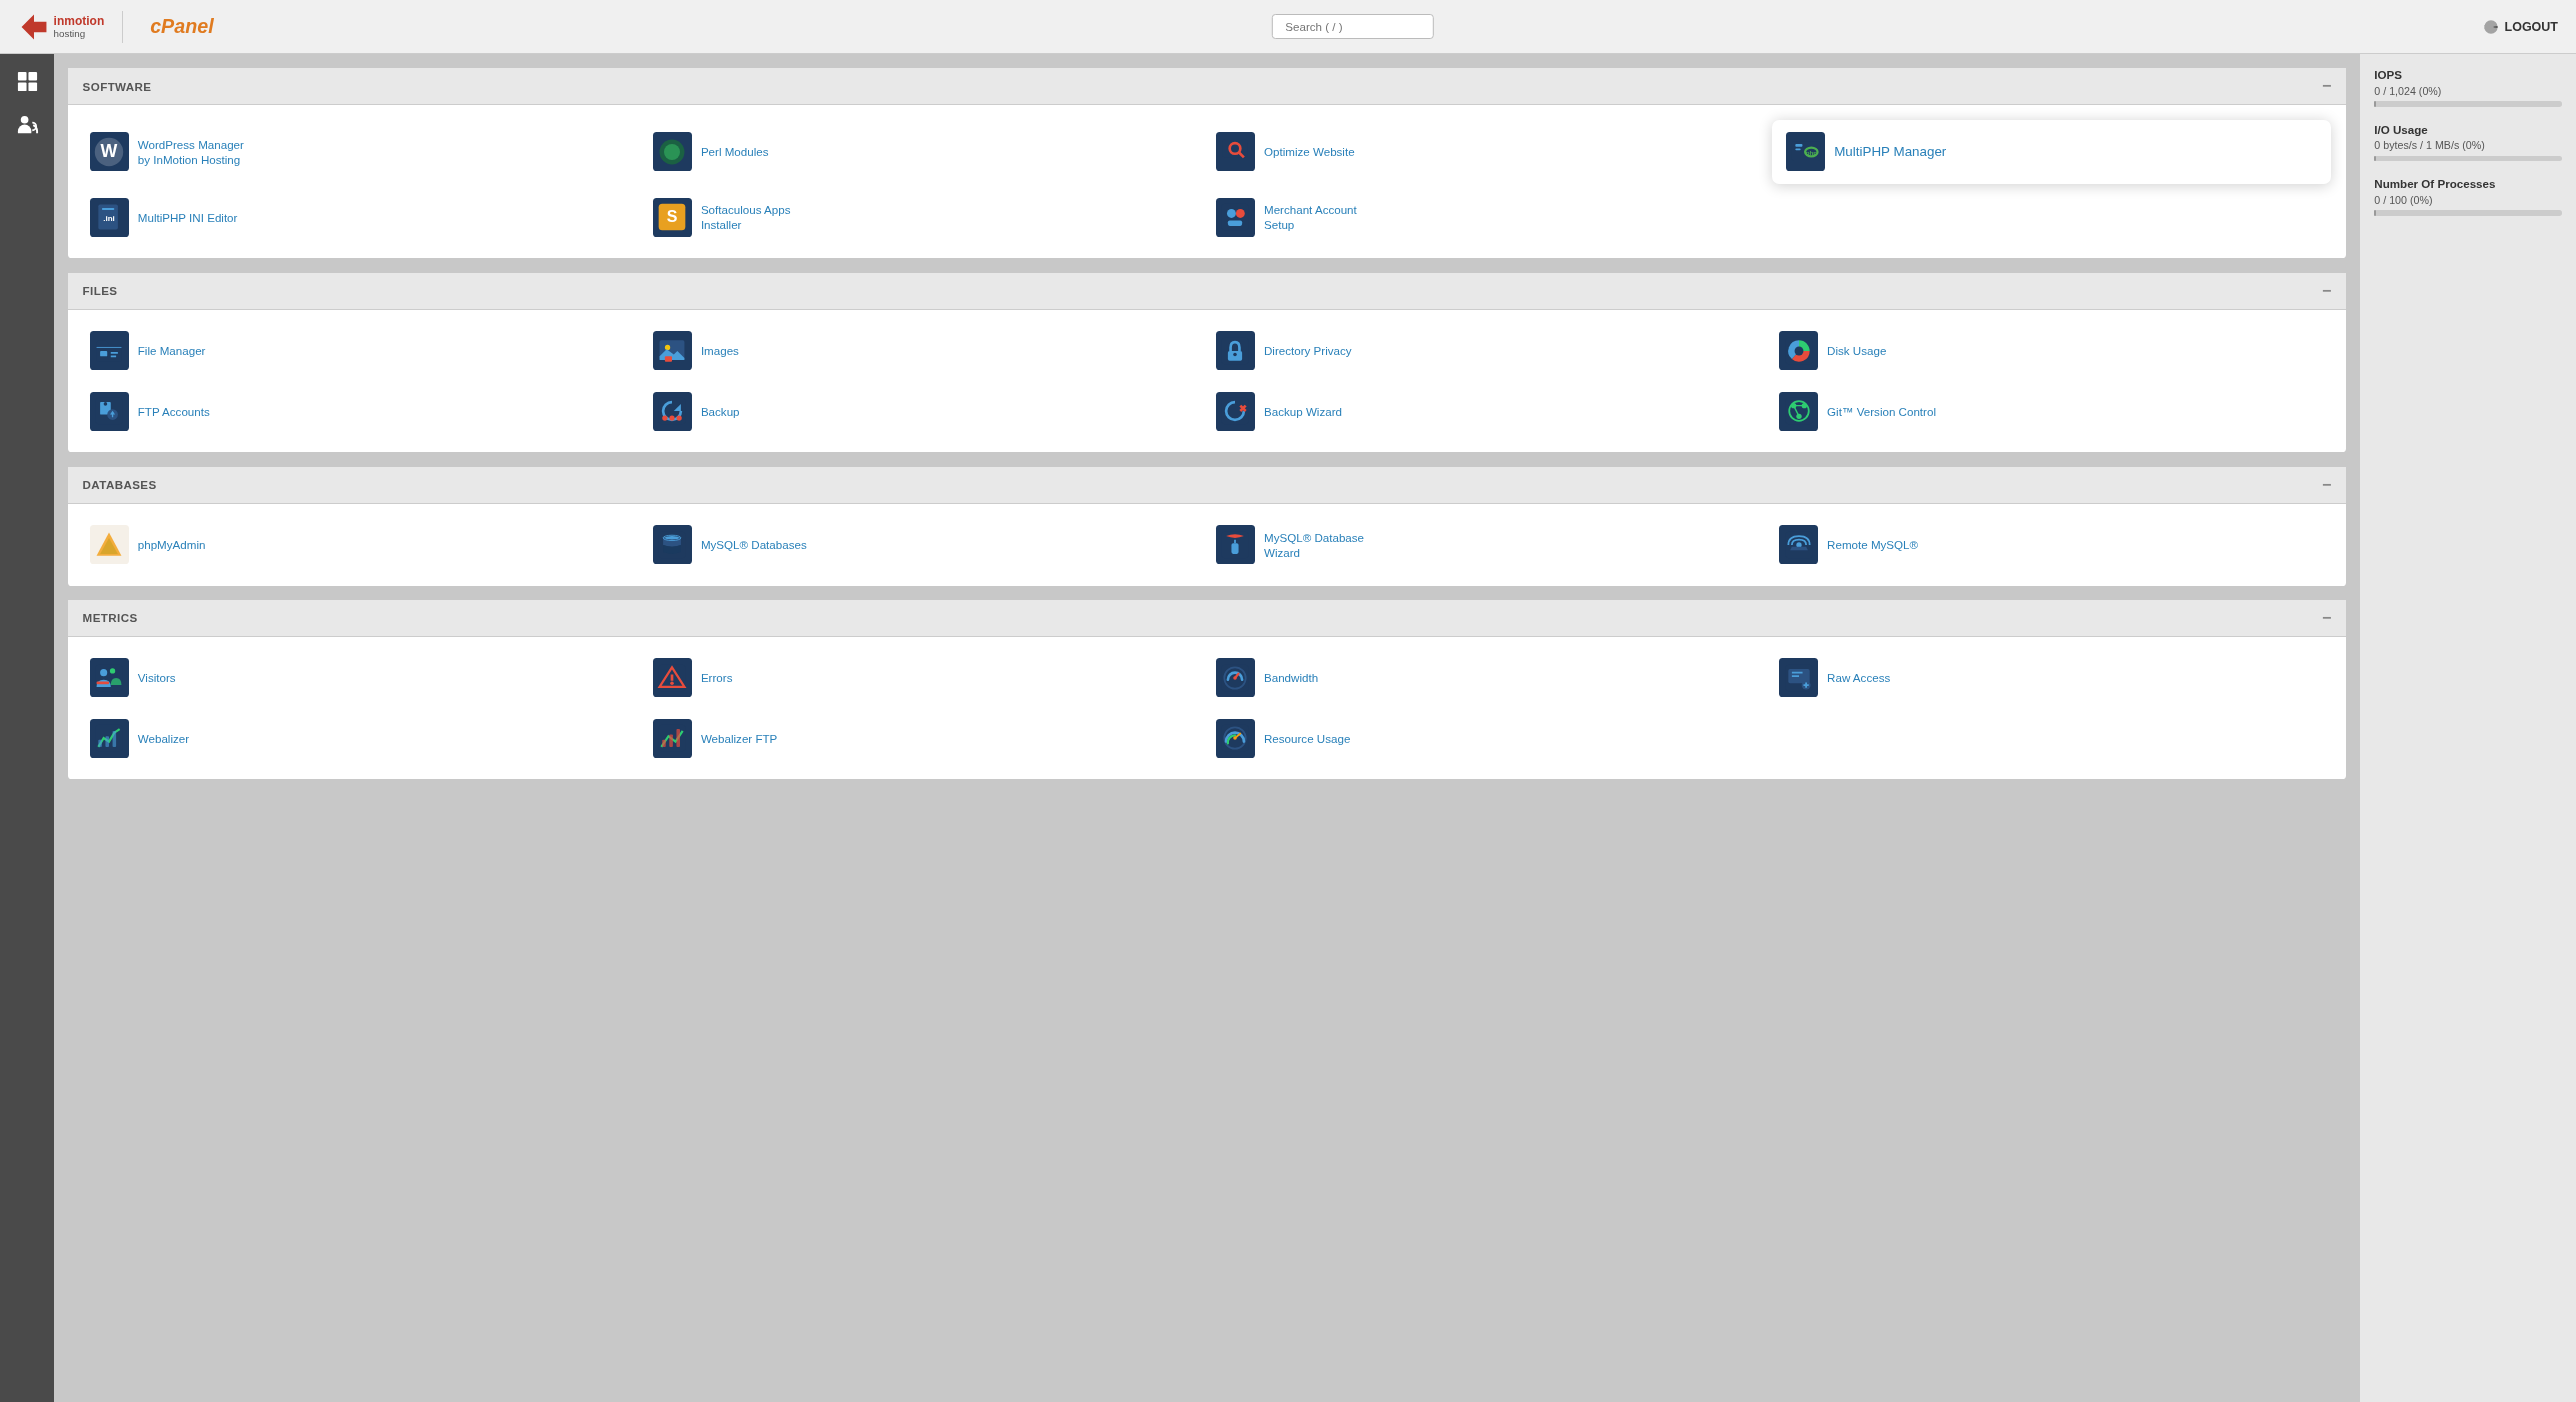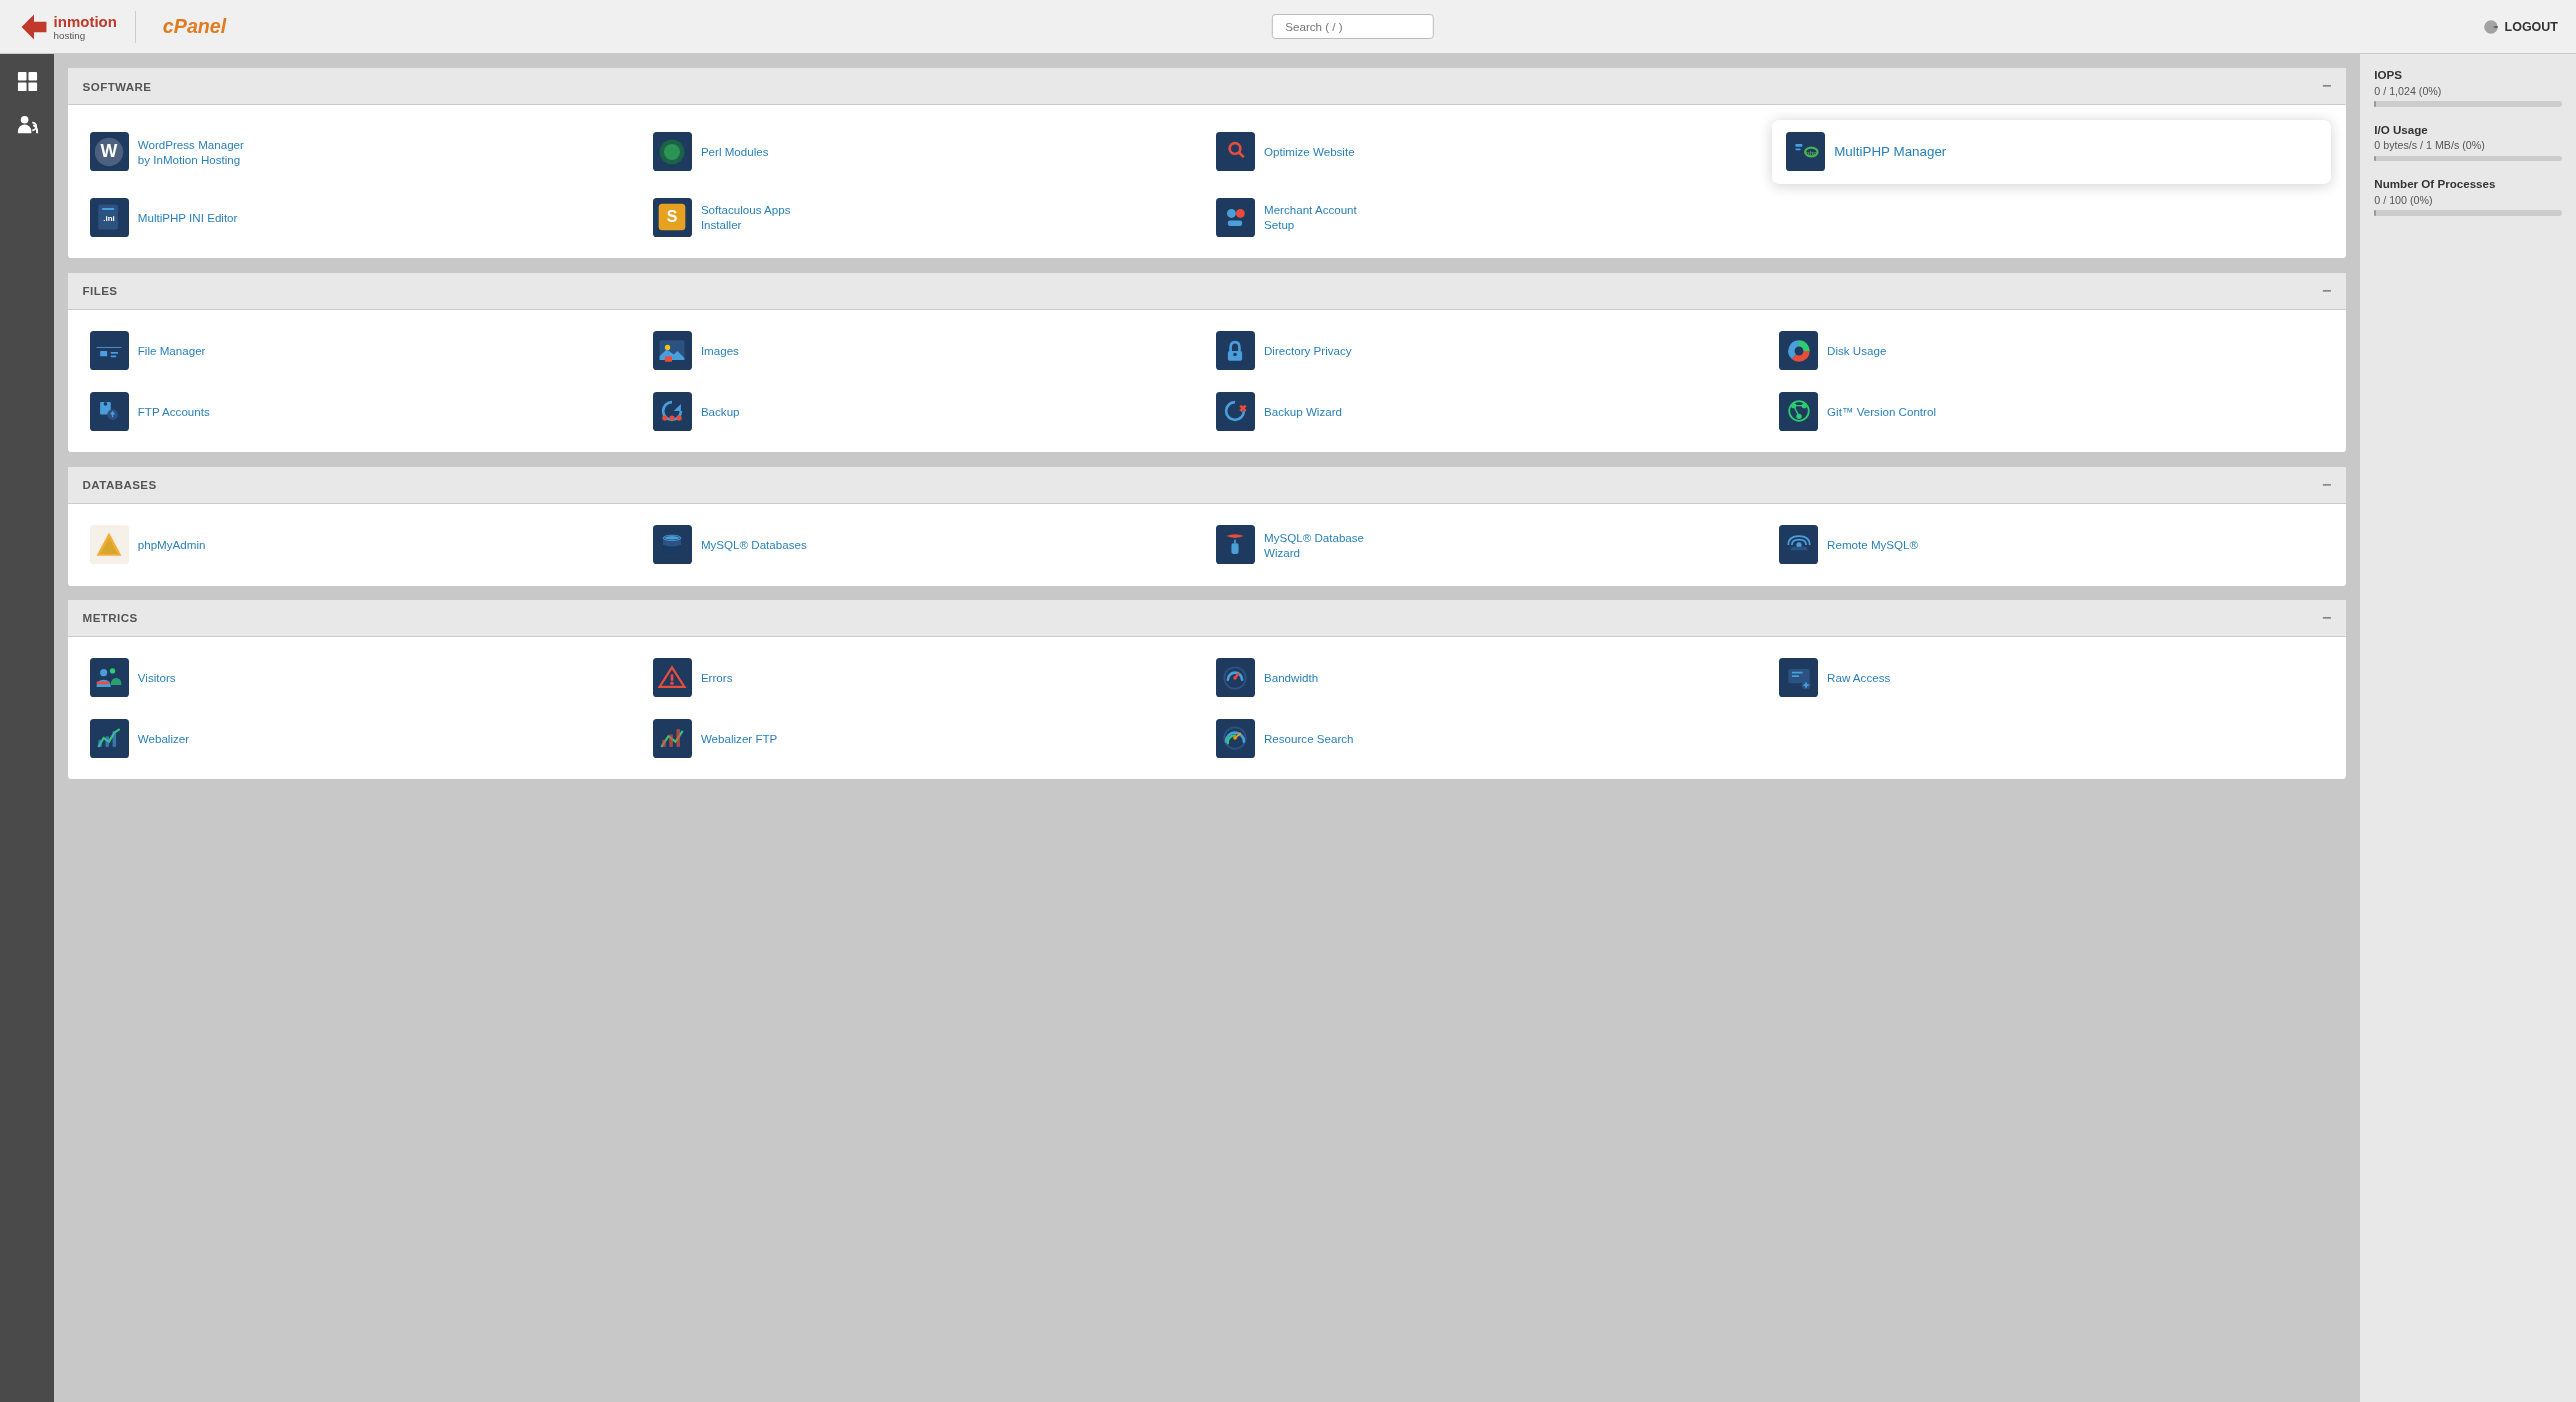--- a/index.html
+++ b/index.html
@@ -235,21 +235,21 @@
 <body>
 
 <div class="header">
   <div class="logo-area">
     <div class="inmotion-logo">
 
       <svg width="32" height="32" viewBox="0 0 36 36">
         <polygon points="4,18 18,4 18,12 32,12 32,24 18,24 18,32" fill="#c0392b"></polygon>
       </svg>
       <div>
-        <div style="font-size:15px;font-weight:bold;color:#c0392b;">inmotion</div>
+        <div style="font-size:12px;font-weight:bold;color:#c0392b;">inmotion</div>
         <div style="font-size:9.8px;color:#555;">hosting</div>
       </div>
     </div>
     <div style="width:0.9px;height:32px;background:#ccc;margin:0 9px;"></div>
     <span class="cpanel-logo">cPanel</span>
   </div>
 
   <div class="header-search">
     <input type="text" placeholder="Search ( / )" style="">
   </div>
@@ -639,21 +639,21 @@
           <div class="app-icon icon-resource">
             <svg width="32" height="32" viewBox="0 0 36 36">
               <rect x="3" y="3" width="30" height="30" rx="4" fill="#1e3a5f"></rect>
               <circle cx="18" cy="18" r="12" fill="none" stroke="#2c5282" stroke-width="2"></circle>
               <path d="M8 22 A10 10 0 0 1 28 22" fill="none" stroke="#4a9eda" stroke-width="3" stroke-linecap="round"></path>
               <path d="M10 24 A8 8 0 0 1 18 15" fill="none" stroke="#2ecc71" stroke-width="2.5" stroke-linecap="round"></path>
               <line x1="18" y1="18" x2="24" y2="13" stroke="#f39c12" stroke-width="2" stroke-linecap="round"></line>
               <circle cx="18" cy="18" r="2" fill="#f39c12"></circle>
             </svg>
           </div>
-          <span class="app-label">Resource Search</span>
+          <span class="app-label">Resource Usage</span>
         </div>
 
       </div>
     </div>
 
   </div>
 
   <div class="right-panel">
     <div class="stat-item">
       <div class="stat-label">IOPS</div>

